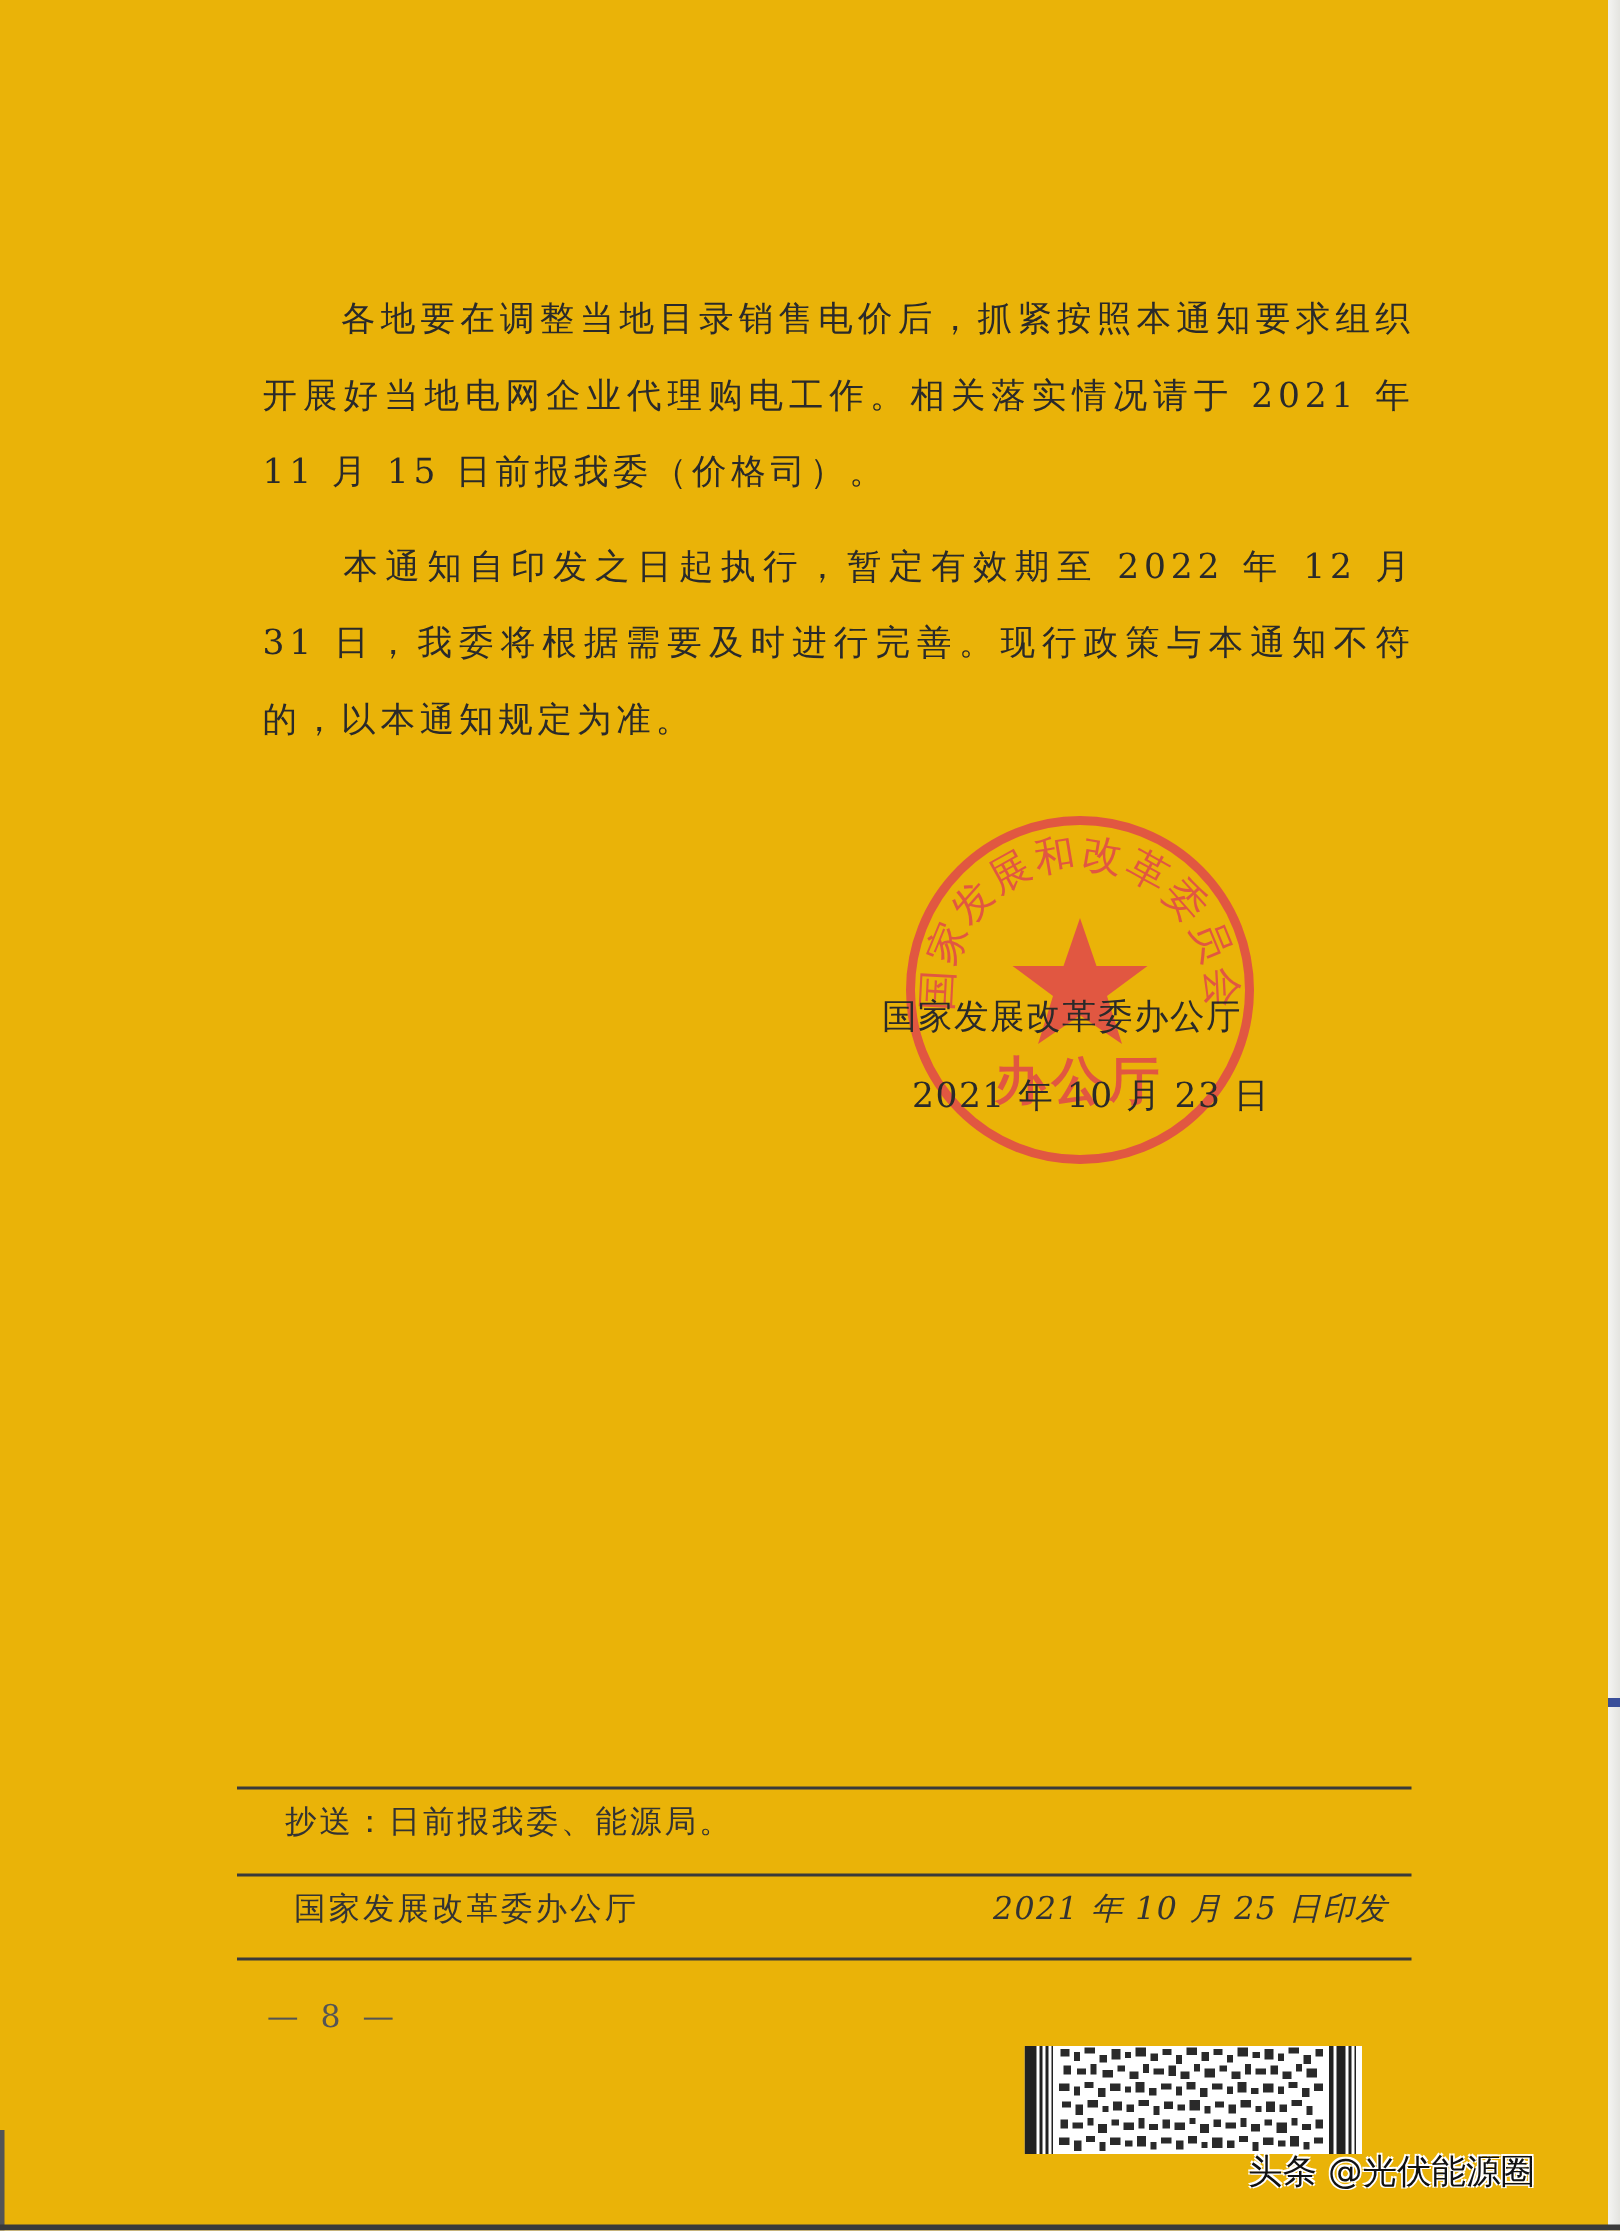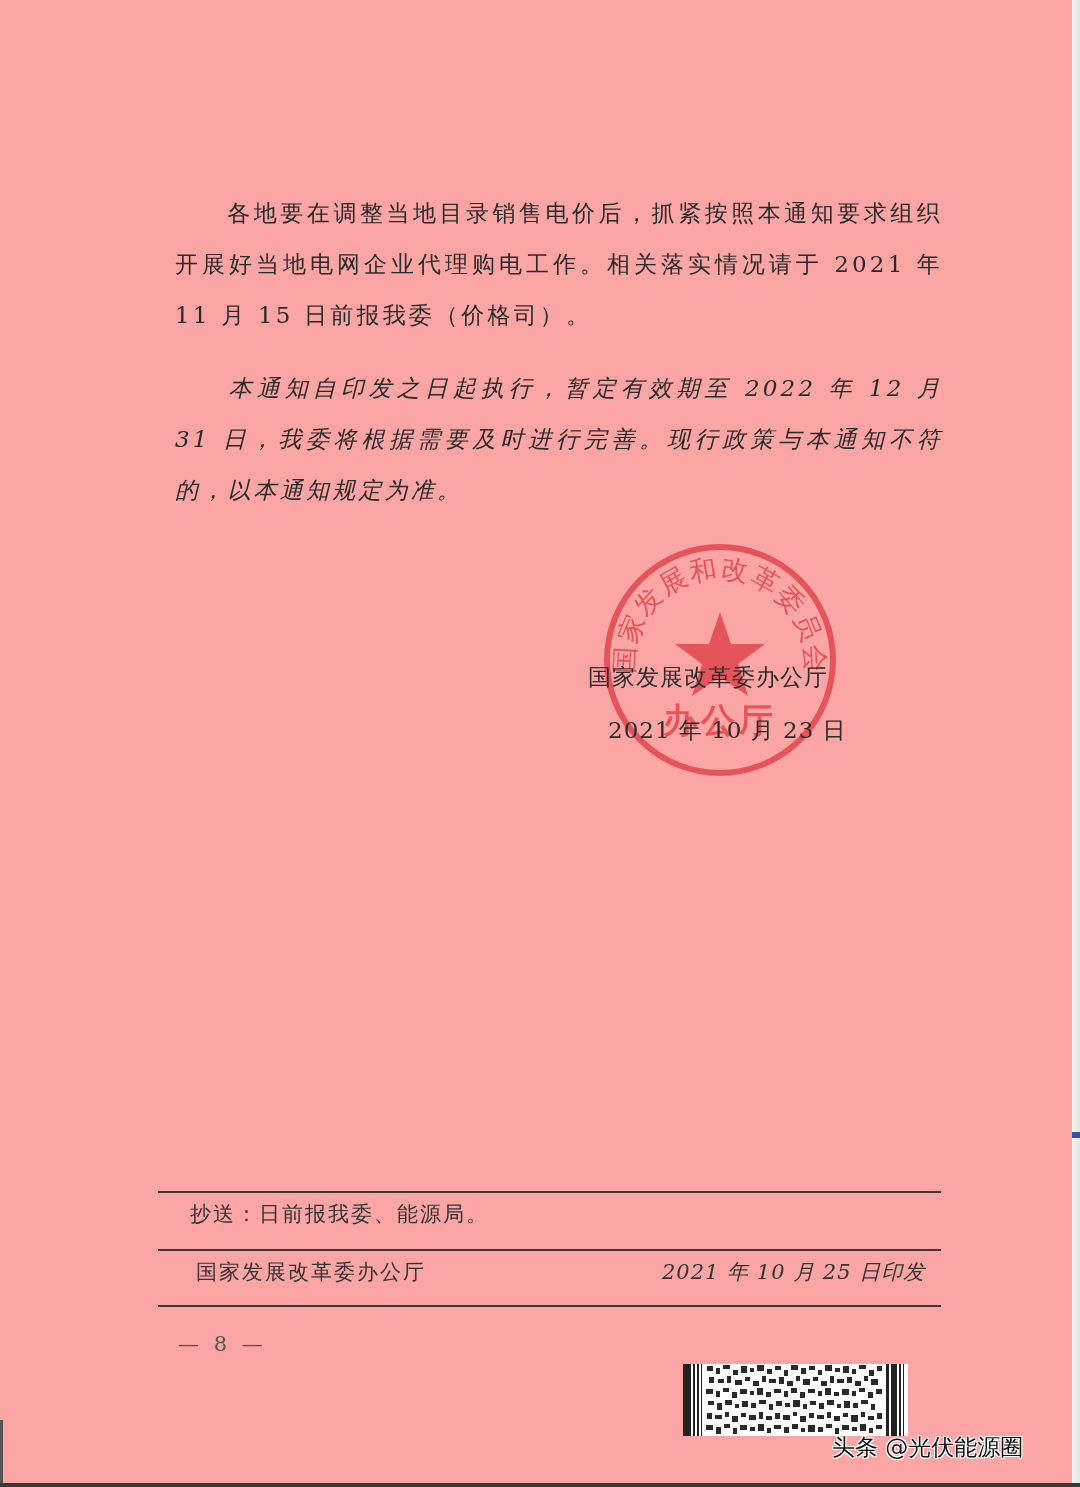--- a/index.html
+++ b/index.html
@@ -12,21 +12,21 @@
       height: 1487px;
       position: relative;
       overflow: hidden;
       font-family: "DejaVu Serif", "Liberation Serif", serif;
       color: #2b2b2b;
     }
     .page {
       position: absolute;
       left: 0; top: 0;
       width: 1080px; height: 1487px;
-      background: #fca5a5;
+      background: #eab308;
     }
     
     .edge-right {
       position: absolute;
       right: 0; top: 0;
       width: 8px; height: 1487px;
       background: linear-gradient(to right, #f4f4f2, #e4e4e0);
     }
     .edge-right-blue {
       position: absolute;
@@ -56,21 +56,21 @@
       letter-spacing: 3.2px;
       color: #2a2a2a;
       text-align: justify;
       text-align-last: left;
     }
     .para .indent {
       display: inline-block;
       width: 52px;
     }
     .p1 { top: 188px; }
-    .p2 { top: 363px; font-style: italic; }
+    .p2 { top: 353px; }
 
     
     .seal {
       position: absolute;
       left: 600px;
       top: 540px;
       width: 240px;
       height: 240px;
       opacity: 0.85;
     }

